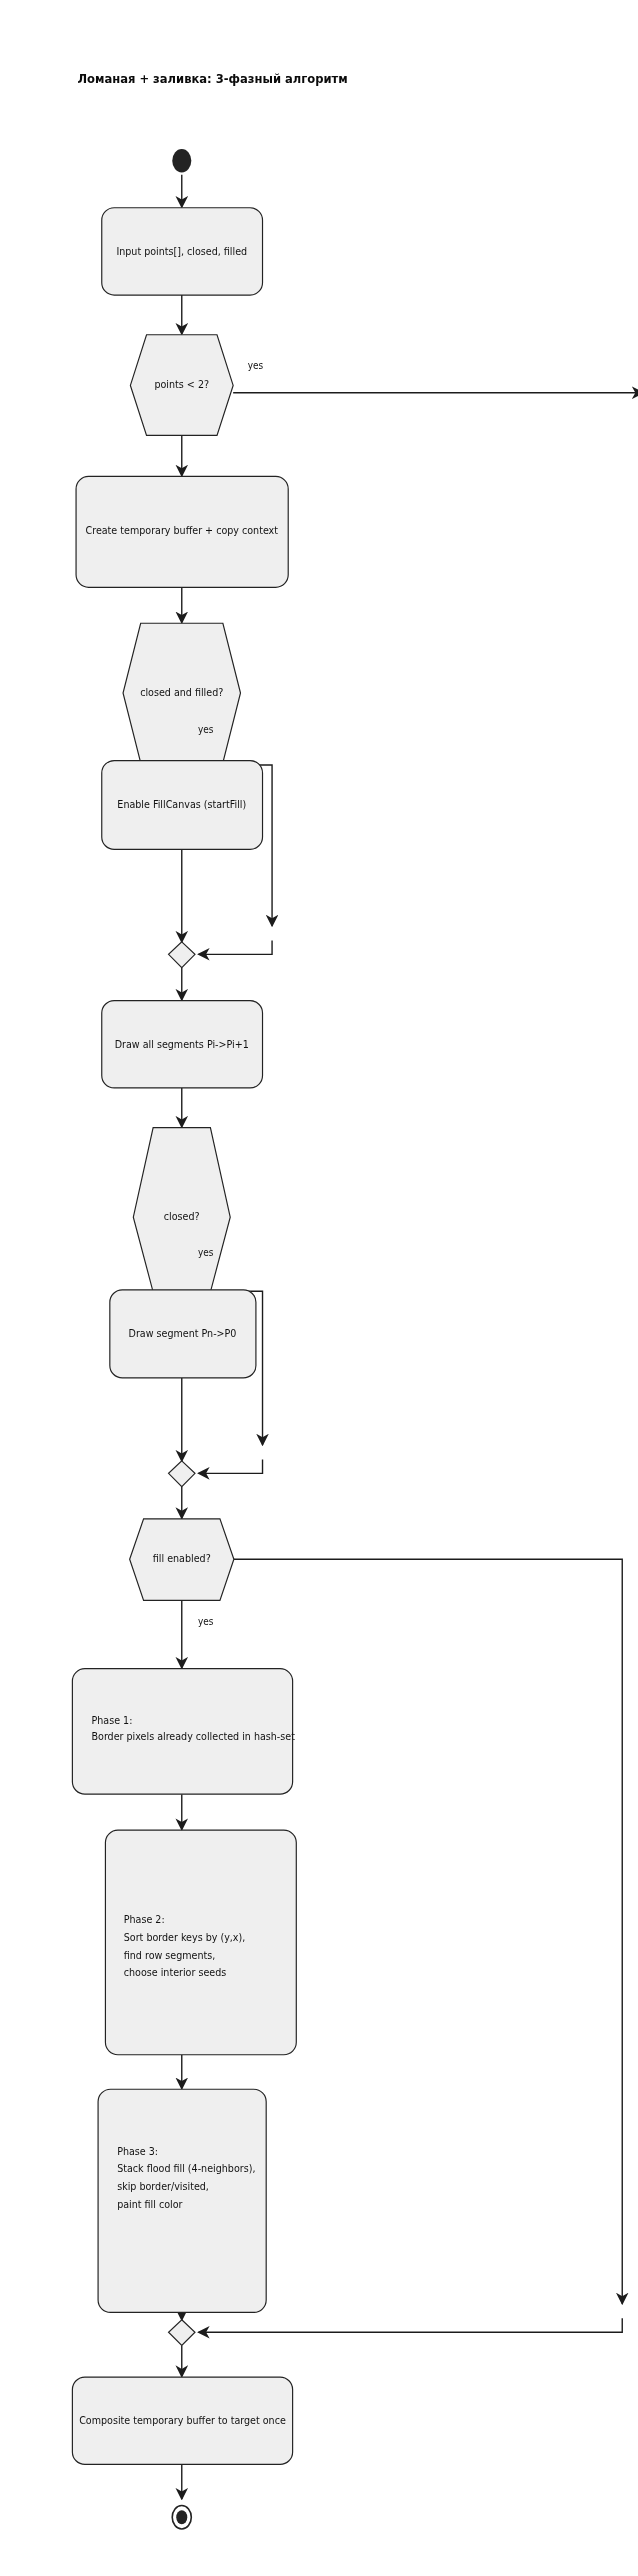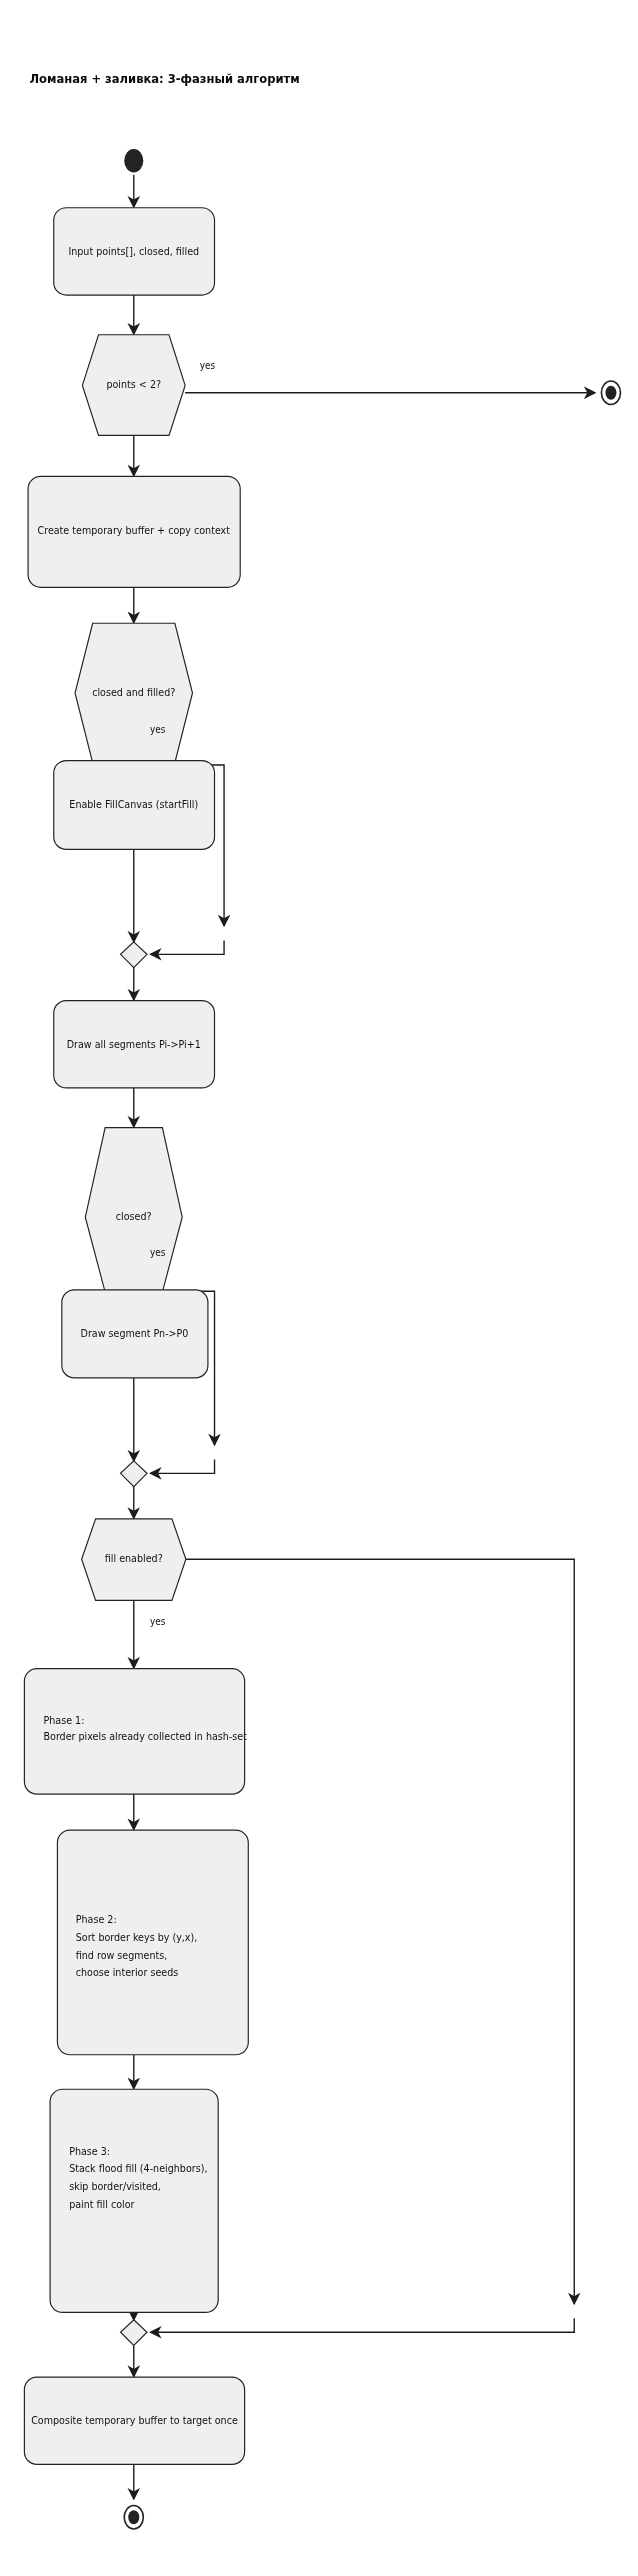--- a/index.html
+++ b/index.html
@@ -12,20 +12,21 @@
     height: 2576px;
     position: relative;
     font-family: "DejaVu Sans", "Liberation Sans", sans-serif;
     overflow: hidden;
   }
   #diagram-root {
     position: absolute;
     left: 0; top: 0;
     width: 514px;
     height: 2576px;
+    padding-left: 48px;
   }
   svg.flow {
     display: block;
     width: 639px;
     height: 2576px;
   }
   .node-shape {
     fill: #efefef;
     stroke: #232323;
     stroke-width: 1.6;

